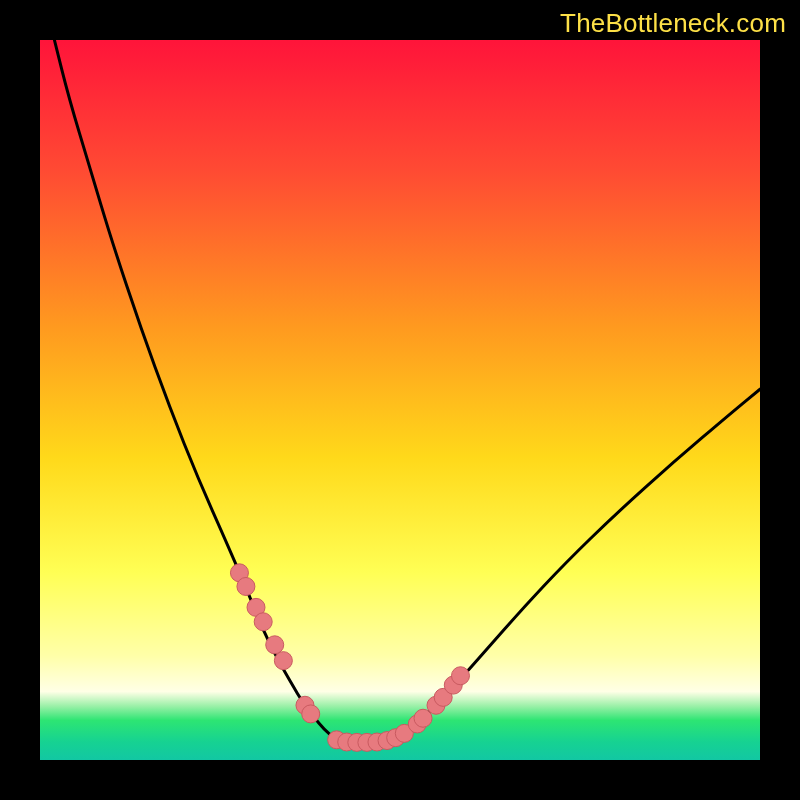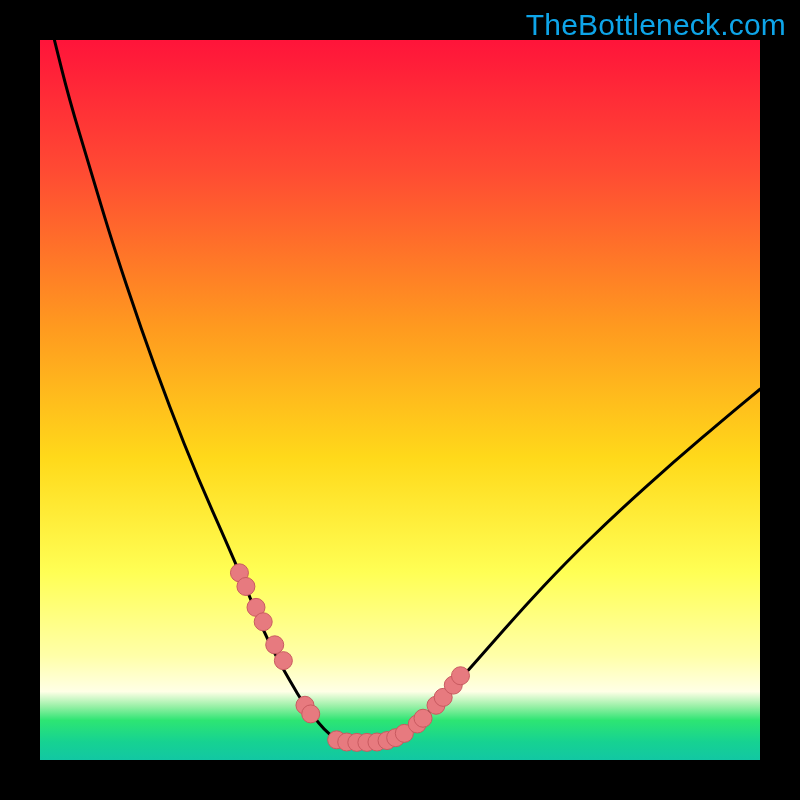--- a/index.html
+++ b/index.html
@@ -31,22 +31,22 @@
     position: absolute;
     left: 0;
     top: 0;
     width: 100%;
     height: 100%;
   }
   .watermark {
     position: absolute;
     top: 8px;
     right: 14px;
-    color: #0ea5e9;
-    font-size: 30px;
+    color: #fde047;
+    font-size: 26px;
     font-weight: 500;
     letter-spacing: 0.2px;
     z-index: 10;
   }
   svg.curves {
     position: absolute;
     left: 0;
     top: 0;
     width: 720px;
     height: 720px;

